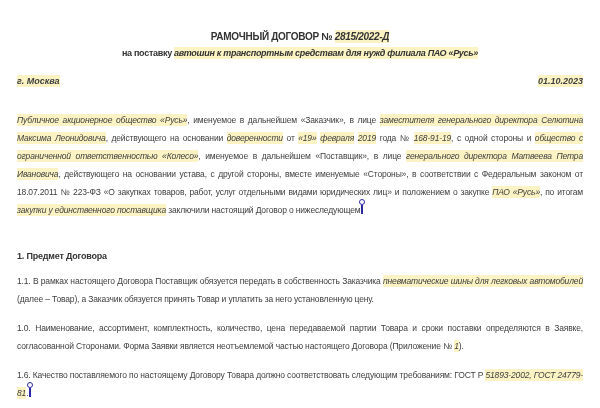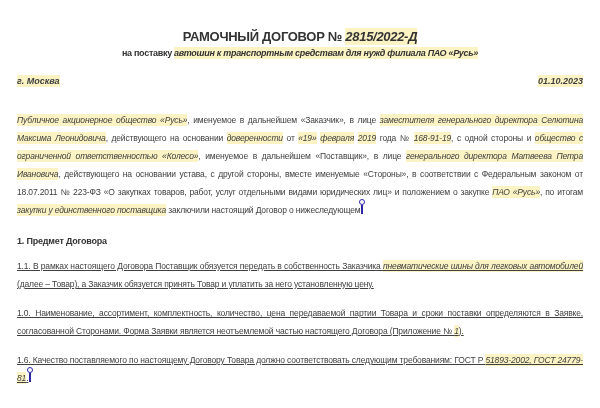--- a/index.html
+++ b/index.html
@@ -17,21 +17,21 @@
   .doc-page {
     box-sizing: border-box;
     width: 600px;
     height: 408px;
     padding: 28px 17px 0 17px;
     background: #ffffff;
   }
   .doc-title {
     text-align: center;
     font-weight: bold;
-    font-size: 13px;
+    font-size: 10px;
     line-height: 17px;
     letter-spacing: -0.3px;
     color: #333333;
   }
   .doc-subtitle {
     text-align: center;
     font-weight: bold;
     font-size: 9px;
     line-height: 16px;
     letter-spacing: -0.3px;
@@ -51,23 +51,23 @@
     letter-spacing: -0.15px;
     line-height: 18px;
     margin: 0;
   }
   .intro-para { margin-top: 24px; }
   .section-heading {
     font-weight: bold;
     font-size: 9px;
     letter-spacing: -0.2px;
     color: #333333;
-    margin-top: 17px;
+    margin-top: 32px;
   }
-  .clause { margin-top: 11px; text-decoration: underline; }
+  .clause { margin-top: 11px; }
   .hl {
     background: #FBF3C3;
     font-style: italic;
     padding: 1px 0;
   }
   .plain { background: transparent; }
   
   .collab-cursor {
     display: inline-block;
     position: relative;

